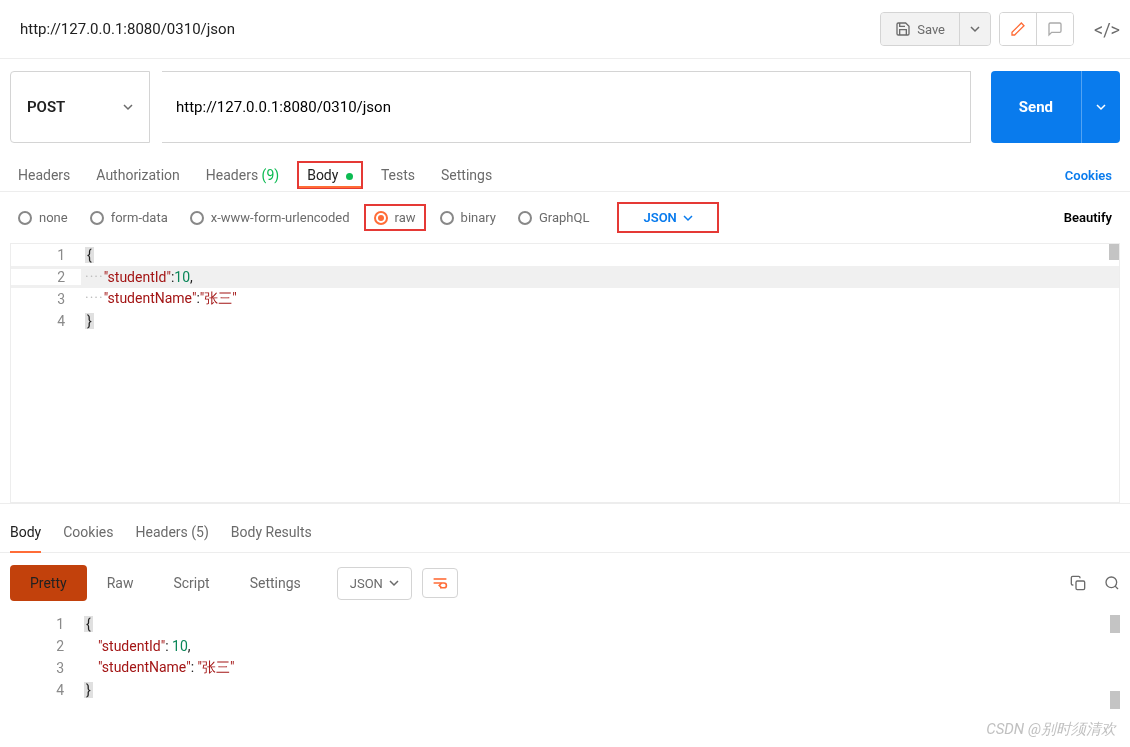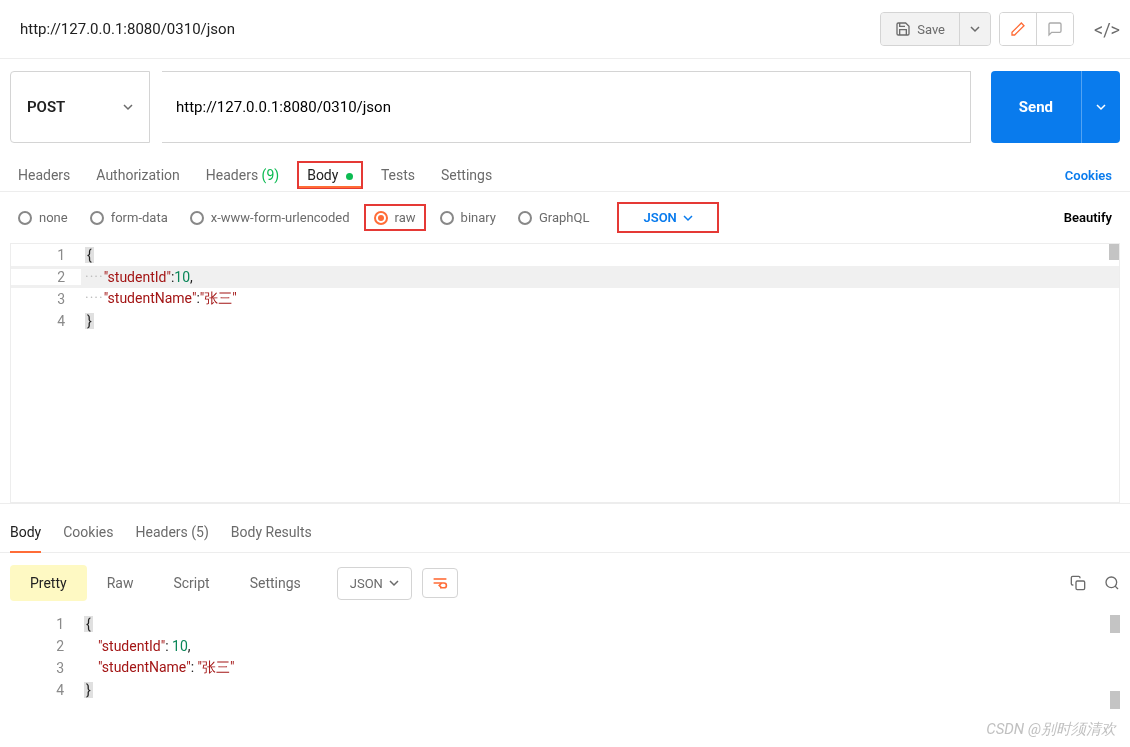--- a/index.html
+++ b/index.html
@@ -66,21 +66,21 @@
     .resp-tab.active { color: #212121; }
     .resp-tab.active::after { content:""; position: absolute; left:0; right:0; bottom:-7px; height:2px; background:#ff6c37; }
     .resp-meta { margin-left: auto; display: flex; align-items: center; gap: 14px; font-size: 13px; }
     .globe { color: #6b6b6b; }
     .status-ok { color: #0cbb52; font-weight: 500; }
     .meta-val { color: #0cbb52; }
     .save-resp { color: #097bed; font-weight: 600; cursor: pointer; display: flex; align-items: center; gap: 4px; }
     
     .resp-toolbar { display: flex; align-items: center; padding: 12px 10px; gap: 0; border-top: 1px solid #ededed; }
     .view-tab { padding: 10px 20px; color: #6b6b6b; cursor: pointer; font-size: 14px; border-radius: 4px; }
-    .view-tab.active { background: #fef9c3; color: #212121; }
+    .view-tab.active { background: #c2410c; color: #212121; }
     .resp-format { margin-left: 16px; display: flex; align-items: center; gap: 6px; border: 1px solid #d4d4d4; border-radius: 4px; padding: 8px 12px; cursor: pointer; color: #6b6b6b; }
     .wrap-icon { margin-left: 10px; border: 1px solid #d4d4d4; border-radius: 4px; padding: 7px 9px; cursor: pointer; color: #ff6c37; }
     .resp-toolbar .right-icons { margin-left: auto; display: flex; gap: 18px; color: #6b6b6b; }
     
     .resp-editor { margin: 0 10px; font-family: "Consolas","Menlo",monospace; font-size: 14px; position: relative; }
     .resp-editor .editor-scroll { height: 18px; top: 2px; }
     .resp-editor .editor-scroll.bottom { top: auto; bottom: 12px; height: 18px; }
     
     .watermark { position: absolute; right: 14px; bottom: 8px; color: #c0c0c0; font-size: 15px; font-style: italic; }
     

